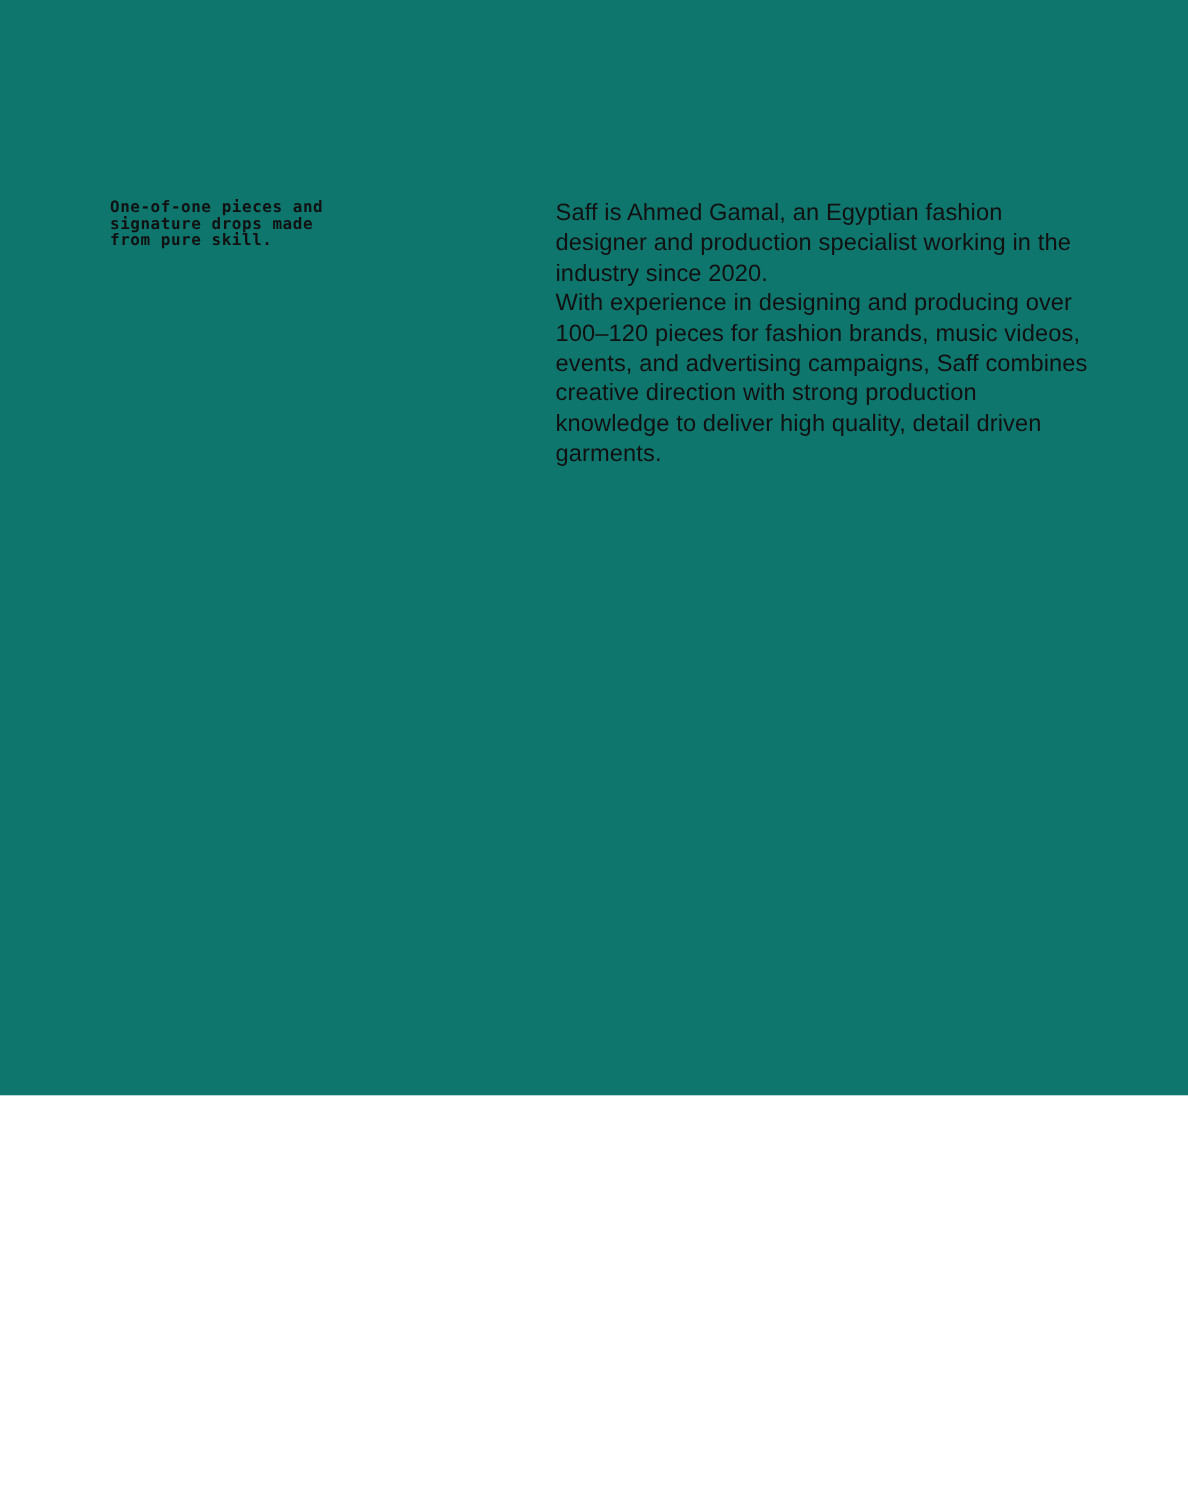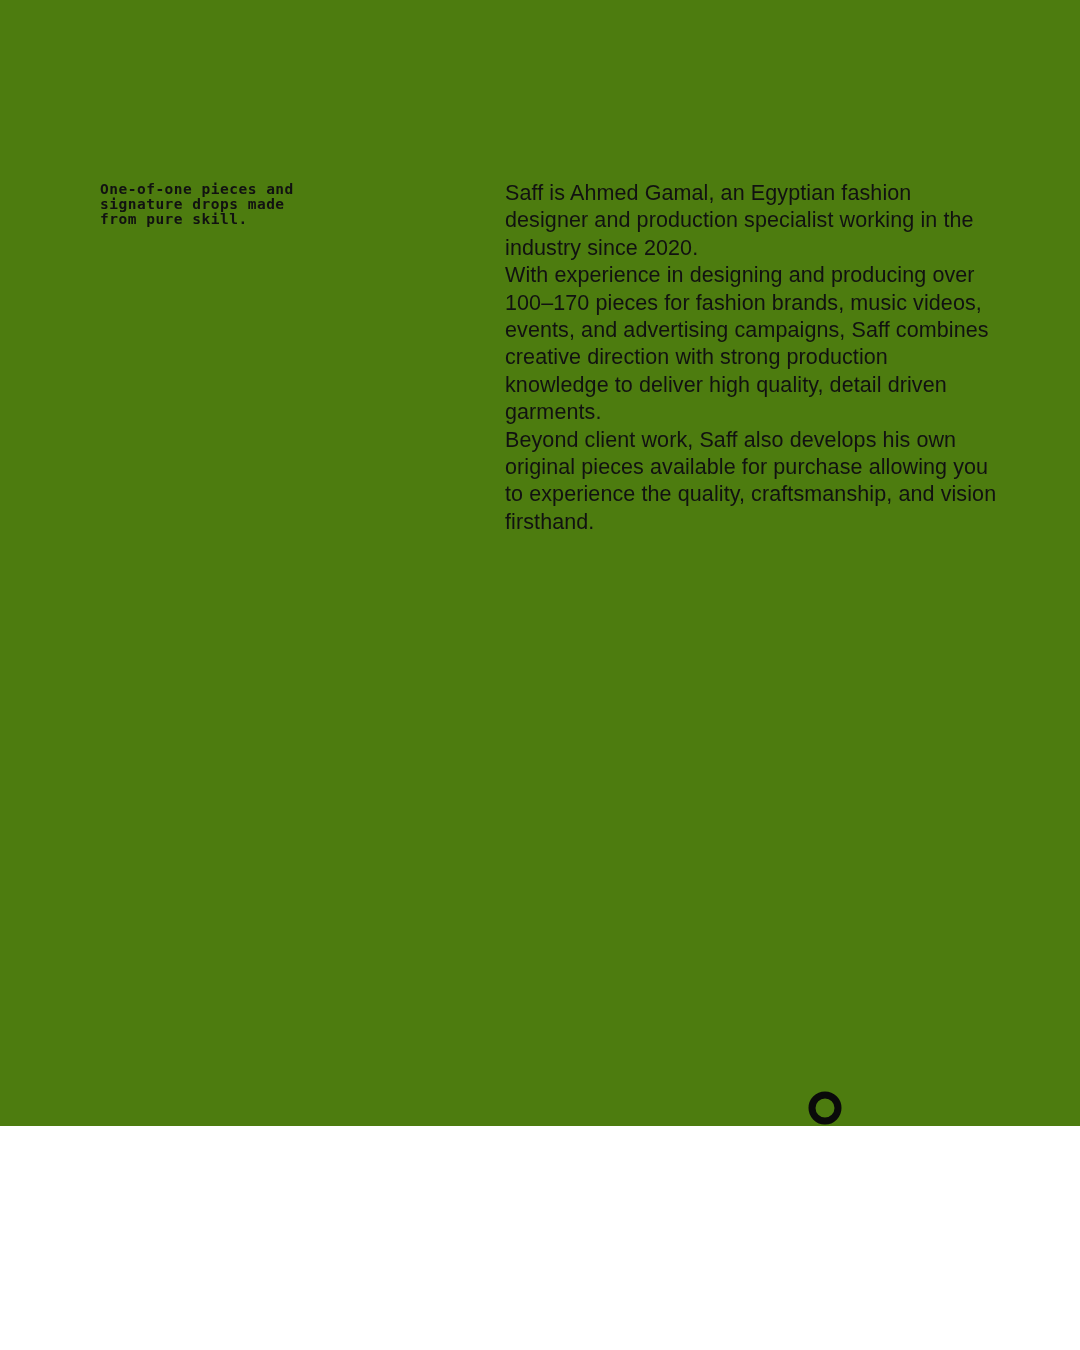--- a/index.html
+++ b/index.html
@@ -3,22 +3,22 @@
 <meta charset="utf-8">
 <style>
   html, body {
     margin: 0;
     padding: 0;
     background: #ffffff;
   }
   .page {
     position: relative;
     width: 1080px;
-    height: 1126px;
-    background: #4d7c0f;
+    height: 996px;
+    background: #0f766e;
     overflow: hidden;
     font-family: "Liberation Sans", sans-serif;
     color: #0a0a0a;
   }
 
   
   .tagline {
     position: absolute;
     left: 100px;
     top: 182px;
@@ -83,22 +83,21 @@
 <body>
 
 <div class="page">
 
   <div class="tagline">One-of-one pieces and
 signature drops made
 from pure skill.</div>
 
   <div class="bio">
     <p>Saff is Ahmed Gamal, an Egyptian fashion designer and production specialist working in the industry since 2020.</p>
-    <p>With experience in designing and producing over 100–170 pieces for fashion brands, music videos, events, and advertising campaigns, Saff combines creative direction with strong production knowledge to deliver high quality, detail driven garments.</p>
-    <p>Beyond client work, Saff also develops his own original pieces available for purchase allowing you to experience the quality, craftsmanship, and vision firsthand.</p>
+    <p>With experience in designing and producing over 100–120 pieces for fashion brands, music videos, events, and advertising campaigns, Saff combines creative direction with strong production knowledge to deliver high quality, detail driven garments.</p>
   </div>
 
   <div class="footer">
     <span class="copyright">©2026</span>
     <span class="star-wrap">
       <svg class="star-icon" viewBox="0 0 44 44" aria-hidden="true">
         <path d="M22 2 C23.6 13.6 25.2 18.2 29.6 20.1 L42 22 L29.6 23.9 C25.2 25.8 23.6 30.4 22 42 C20.4 30.4 18.8 25.8 14.4 23.9 L2 22 L14.4 20.1 C18.8 18.2 20.4 13.6 22 2 Z" fill="#111111"></path>
       </svg>
     </span>
   </div>

